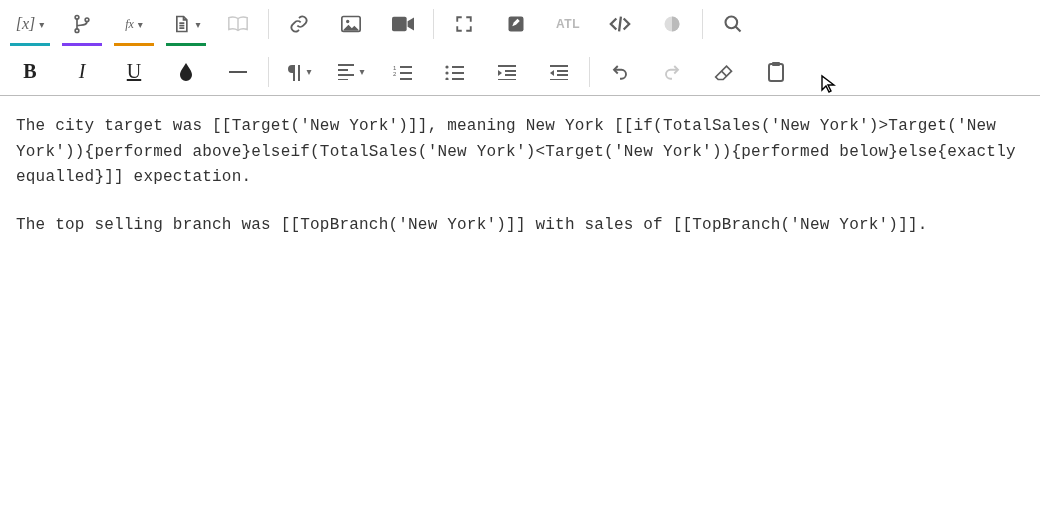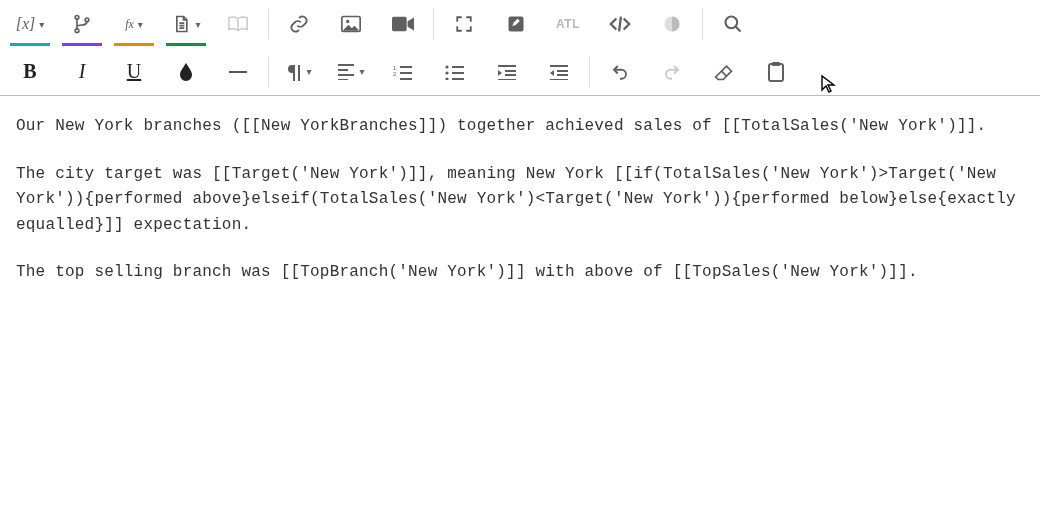--- a/index.html
+++ b/index.html
@@ -292,16 +292,15 @@
   </div>
 </div>
 
 <span class="cursor-ptr">
   <svg width="16" height="20" viewBox="0 0 16 20" fill="none" stroke="#000" stroke-width="1.4">
     <path d="M2 2l0 14 4-4 3 6 2-1-3-6h6z" fill="#fff"></path>
   </svg>
 </span>
 
 <div class="editor">
-  <p>Our New York branches ([[New YorkBranches]]) together achieved sales of [[TotalSales('New York')]].</p>
   <p>The city target was [[Target('New York')]], meaning New York [[if(TotalSales('New York')&gt;Target('New York')){performed above}elseif(TotalSales('New York')&lt;Target('New York')){performed below}else{exactly equalled}]] expectation.</p>
-  <p>The top selling branch was [[TopBranch('New York')]] with above of [[TopSales('New York')]].</p>
+  <p>The top selling branch was [[TopBranch('New York')]] with sales of [[TopBranch('New York')]].</p>
 </div>
 
 </body></html>

